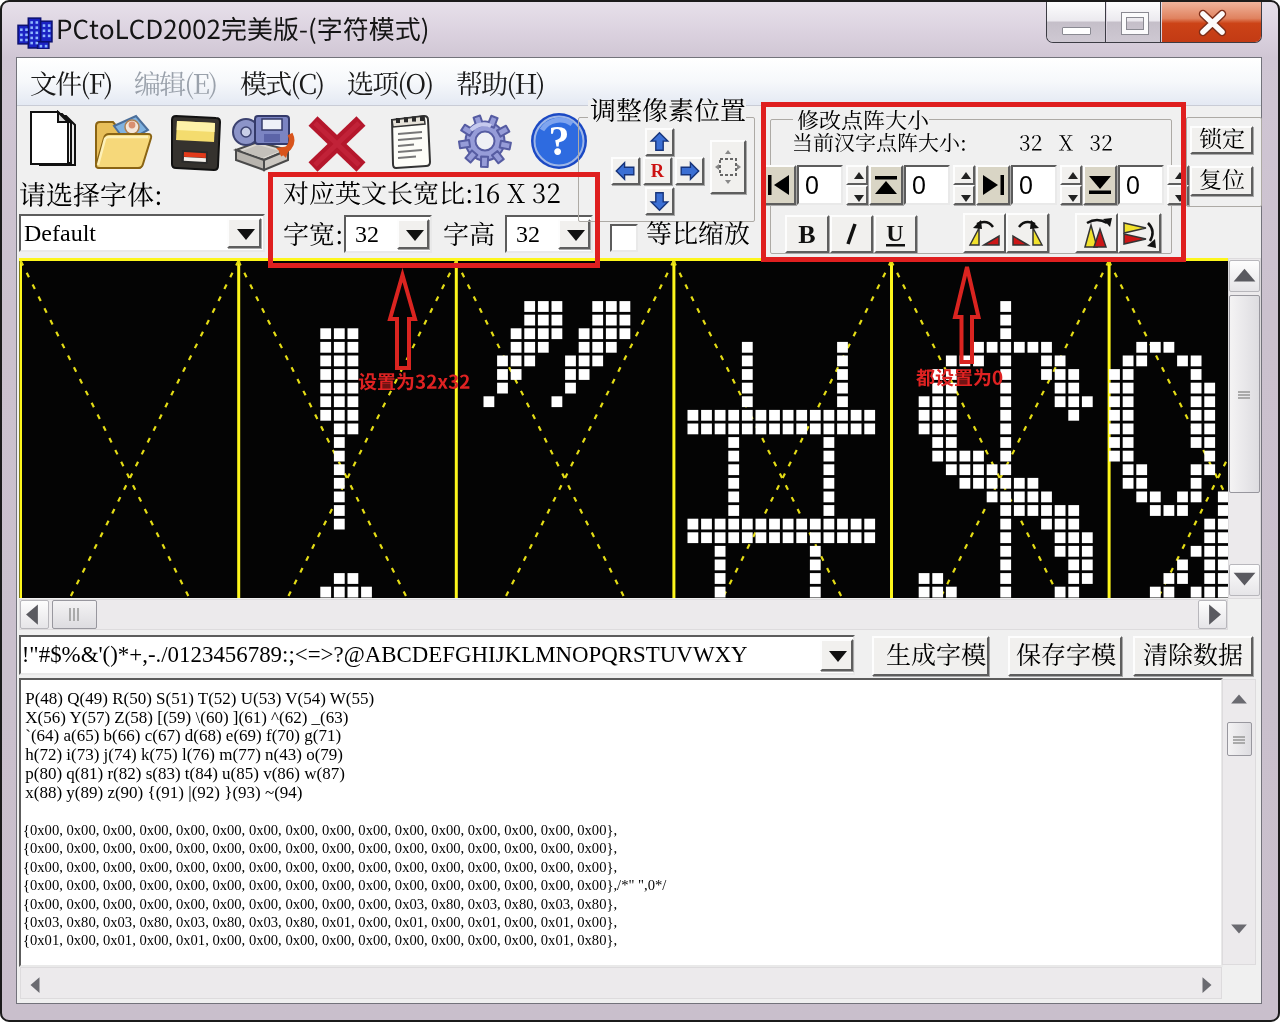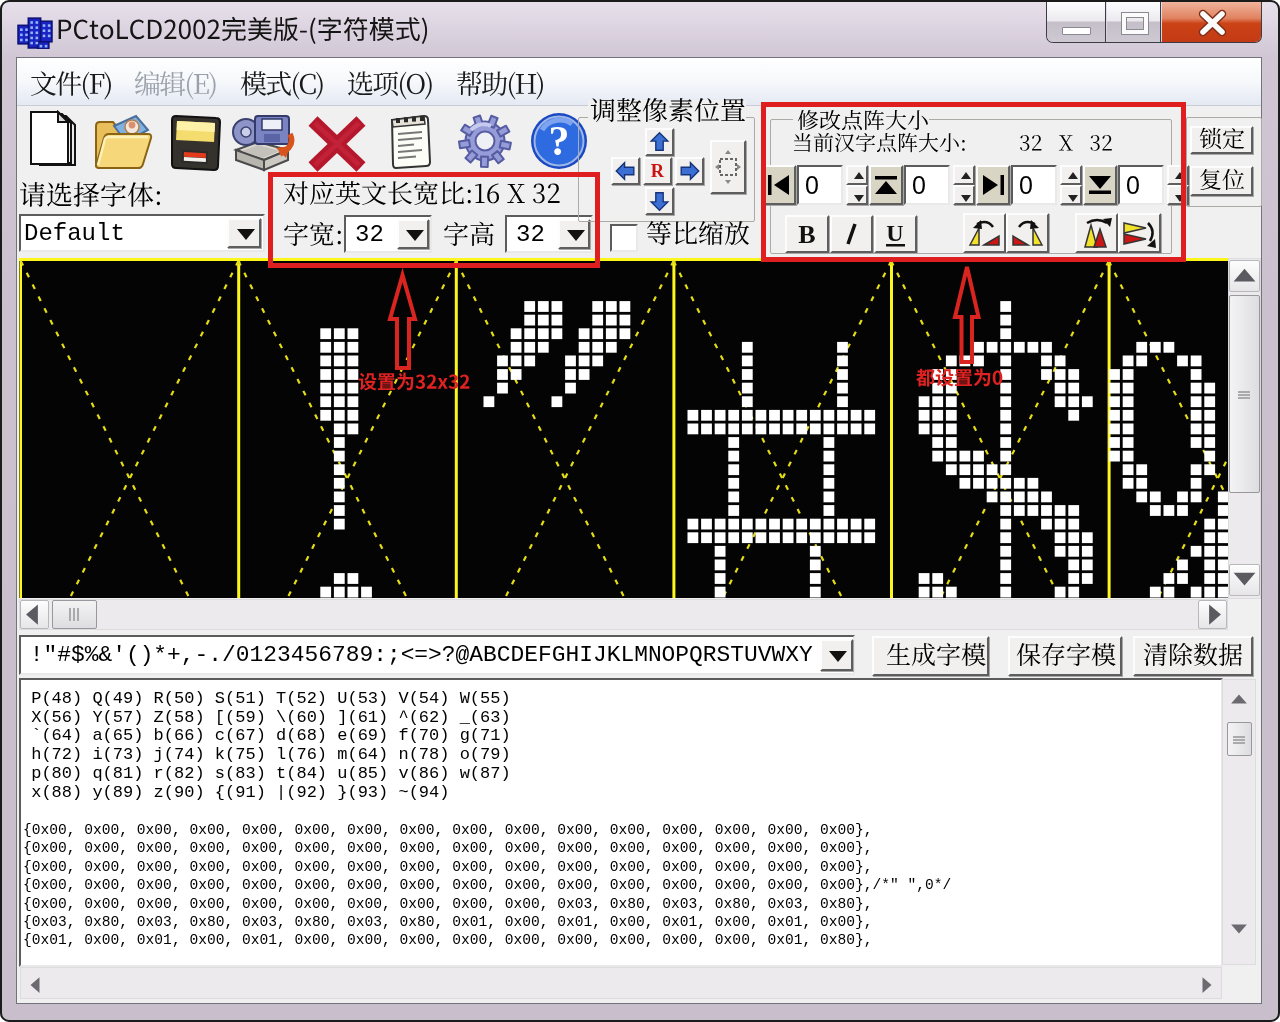--- a/index.html
+++ b/index.html
@@ -11,21 +11,21 @@
   background:#f0f0f0;border:1px solid #73737b}
 #menubar{position:absolute;left:17px;top:58px;width:1244px;height:48px;
   background:linear-gradient(180deg,#ffffff 0%,#f6f8fb 50%,#e4e9f3 100%);
   border-bottom:1px solid #c9ccd6}
 .btn{position:absolute;background:#f1f0ee;
   border:2px solid;border-color:#fdfdfd #5e5e5e #5e5e5e #fdfdfd;
   box-shadow:1px 1px 0 #a8a8a8}
 .sunken{position:absolute;background:#fff;border:2px solid;border-color:#5c5c5c #e9e9e9 #e9e9e9 #5c5c5c}
 .gbox{position:absolute;border:1px solid #adaaa5;border-radius:2px}
 .redbox{position:absolute;border:5px solid #df1f1f;z-index:30}
-.mono{font-family:Liberation Mono, monospace;color:#000}
+.mono{font-family:Liberation Serif, serif;color:#000}
 </style></head>
 <body>
 <div id="win"></div>
 <div id="client"></div>
 <div id="menubar"></div>
 <svg style="position:absolute;left:17px;top:14px" width="36" height="35" viewBox="0 0 35 34">
     <rect x="1" y="11" width="12" height="18" fill="#1b23c4" stroke="#0d1170" stroke-width="1.5"></rect>
     <rect x="11" y="4" width="12" height="29" fill="#1b23c4" stroke="#0d1170" stroke-width="1.5"></rect>
     <rect x="23" y="7" width="11" height="20" fill="#1b23c4" stroke="#0d1170" stroke-width="1.5"></rect>
     <rect x="20" y="27" width="11" height="7" fill="#1b23c4" stroke="#0d1170" stroke-width="1.5"></rect>
@@ -818,21 +818,21 @@
       <path d="M21.9 -10.3 20.7 -8.8H16.4V-12.3H19.9V-11.2H20.1C20.7 -11.2 21.5 -11.5 21.5 -11.7V-18.3C22 -18.4 22.4 -18.6 22.6 -18.8L20.6 -20.4L19.6 -19.4H11.5L9.8 -20.2V-10.8H10C10.7 -10.8 11.4 -11.2 11.4 -11.4V-12.3H14.7V-8.8H7L7.2 -8.1H13.8C12.4 -4.9 9.8 -1.9 6.7 0.2L6.9 0.6C10.2 -1.1 12.9 -3.4 14.7 -6.2V2H15C15.8 2 16.4 1.6 16.4 1.5V-7.5C17.9 -4.1 20.3 -1.4 22.9 0.2C23.1 -0.6 23.7 -1 24.3 -1.1L24.4 -1.4C21.6 -2.6 18.4 -5.2 16.6 -8.1H23.4C23.8 -8.1 24 -8.2 24.1 -8.5C23.2 -9.3 21.9 -10.3 21.9 -10.3ZM19.9 -18.7V-13.1H11.4V-18.7ZM6.5 -14 5.6 -14.4C6.4 -16 7.2 -17.8 7.9 -19.6C8.4 -19.6 8.7 -19.8 8.8 -20.1L6.2 -21C5 -16.2 2.8 -11.4 0.7 -8.4L1.1 -8.2C2.1 -9.2 3.2 -10.5 4.1 -11.9V2H4.4C5 2 5.7 1.6 5.7 1.4V-13.6C6.2 -13.7 6.4 -13.8 6.5 -14Z M46.2 -18.5 45 -16.9H35.5C35.9 -17.9 36.2 -18.9 36.6 -19.8C37.2 -19.7 37.5 -19.9 37.6 -20.2L35 -21C34.6 -19.7 34.2 -18.3 33.6 -16.9H26.8L27 -16.2H33.3C31.7 -12.5 29.3 -8.8 26.1 -6.1L26.4 -5.8C27.9 -6.9 29.3 -8.1 30.6 -9.4V1.9H30.8C31.6 1.9 32.1 1.3 32.2 1.1V-10.6C32.6 -10.6 32.9 -10.8 32.9 -11L32.1 -11.3C33.3 -12.9 34.3 -14.6 35.1 -16.2H47.9C48.2 -16.2 48.5 -16.3 48.5 -16.6C47.7 -17.4 46.2 -18.5 46.2 -18.5ZM46.2 -8.5 45 -7.1H41.6V-8.7C42.2 -8.7 42.4 -8.9 42.5 -9.3L41.9 -9.3C43.4 -10.2 45.1 -11.3 46 -12.2C46.6 -12.2 46.9 -12.2 47.1 -12.4L45.2 -14.2L44.2 -13.2H35L35.2 -12.4H43.9C43.1 -11.4 42 -10.3 41.1 -9.4L40 -9.6V-7.1H33.5L33.8 -6.3H40V-0.5C40 -0.2 39.8 -0 39.4 -0C38.9 -0 36.1 -0.2 36.1 -0.2V0.2C37.3 0.3 38 0.5 38.4 0.8C38.7 1.1 38.9 1.5 38.9 2C41.3 1.7 41.6 0.9 41.6 -0.4V-6.3H47.7C48 -6.3 48.3 -6.4 48.4 -6.7C47.5 -7.5 46.2 -8.5 46.2 -8.5Z M60.9 -21 60.7 -20.8C61.6 -20 62.5 -18.7 62.6 -17.5C64.3 -16.2 65.9 -19.9 60.9 -21ZM54.2 -18.3 53.8 -18.3C53.9 -16.7 53 -15.2 52 -14.7C51.4 -14.4 51 -13.9 51.3 -13.3C51.6 -12.6 52.5 -12.6 53.2 -13.1C53.9 -13.6 54.6 -14.7 54.6 -16.3H70.9C70.6 -15.3 70 -14.2 69.7 -13.4L70 -13.2C71 -13.9 72.3 -15.1 73 -16C73.5 -16 73.8 -16.1 74 -16.2L72 -18.1L70.9 -17H54.5C54.5 -17.4 54.4 -17.9 54.2 -18.3ZM71.6 -8.7 70.3 -7.2H63.3V-9.3C63.9 -9.4 64.1 -9.6 64.2 -10C65.8 -10.7 67.5 -11.7 68.7 -12.5C69.2 -12.5 69.5 -12.6 69.7 -12.7L67.7 -14.5L66.6 -13.4H55.4L55.6 -12.7H66.2C65.5 -11.8 64.4 -10.8 63.4 -10.1L61.6 -10.3V-7.2H51.2L51.4 -6.4H61.6V-0.6C61.6 -0.2 61.5 -0 61 -0C60.4 -0 57.4 -0.2 57.4 -0.2V0.2C58.6 0.3 59.4 0.5 59.8 0.8C60.2 1.1 60.4 1.5 60.5 2C63 1.7 63.3 0.9 63.3 -0.5V-6.4H73.2C73.5 -6.4 73.8 -6.5 73.8 -6.8C73 -7.6 71.6 -8.7 71.6 -8.7Z M79.8 -20.9V-15.2H76L76.2 -14.5H79.5C78.8 -10.7 77.7 -6.9 75.7 -4L76 -3.6C77.6 -5.4 78.9 -7.4 79.8 -9.6V1.9H80.1C80.7 1.9 81.4 1.6 81.4 1.3V-11.2C82.1 -10.2 83 -8.8 83.3 -7.7C84.7 -6.6 86 -9.5 81.4 -11.7V-14.5H84.6C84.9 -14.5 85.2 -14.6 85.2 -14.9C84.5 -15.6 83.2 -16.7 83.2 -16.7L82.2 -15.2H81.4V-20C82 -20.1 82.2 -20.3 82.3 -20.7ZM85.5 -14.7V-6.3H85.8C86.5 -6.3 87.1 -6.7 87.1 -6.9V-7.7H90.1C90 -6.7 90 -5.8 89.8 -4.9H83.2L83.4 -4.2H89.6C88.9 -1.9 87.1 -0 82.2 1.6L82.4 2C88.6 0.6 90.7 -1.5 91.4 -4.2H91.7C92.3 -1.9 93.8 0.6 98 1.9C98.1 0.9 98.6 0.6 99.5 0.4L99.6 0.1C95 -0.8 93 -2.4 92.2 -4.2H98.3C98.7 -4.2 98.9 -4.3 99 -4.5C98.2 -5.3 96.9 -6.4 96.9 -6.4L95.8 -4.9H91.6C91.8 -5.8 91.8 -6.7 91.9 -7.7H95.2V-6.7H95.5C96 -6.7 96.8 -7.1 96.8 -7.2V-13.7C97.3 -13.8 97.7 -14 97.8 -14.2L95.8 -15.7L95 -14.7H87.3L85.5 -15.5ZM92.9 -20.8V-18.2H89.4V-19.9C90 -20 90.3 -20.2 90.3 -20.6L87.9 -20.8V-18.2H84L84.2 -17.4H87.9V-15.4H88.2C88.8 -15.4 89.4 -15.7 89.4 -15.9V-17.4H92.9V-15.4H93.2C93.8 -15.4 94.5 -15.8 94.5 -15.9V-17.4H98.3C98.6 -17.4 98.9 -17.6 98.9 -17.8C98.2 -18.6 97 -19.5 97 -19.5L95.9 -18.2H94.5V-19.9C95.1 -20 95.3 -20.2 95.4 -20.6ZM87.1 -10.8H95.2V-8.5H87.1ZM87.1 -11.6V-14H95.2V-11.6Z" fill="#000"></path>
     </svg></div>
 <div class="btn" style="left:1133px;top:636px;width:120px;height:40px"></div>
 <div style="position:absolute;left:1143px;top:642px"><svg width="100.0" height="29.5" viewBox="0 -22.00 100.00 29.50">
       <path d="M2.8 -20.7 2.6 -20.4C3.7 -19.7 5 -18.3 5.4 -17.2C7.3 -16.1 8.2 -19.9 2.8 -20.7ZM1 -15 0.8 -14.7C1.9 -14.1 3.2 -12.8 3.6 -11.7C5.4 -10.7 6.3 -14.3 1 -15ZM2.6 -5.1C2.3 -5.1 1.5 -5.1 1.5 -5.1V-4.5C2 -4.5 2.4 -4.4 2.7 -4.2C3.2 -3.8 3.4 -1.9 3 0.7C3.1 1.5 3.4 1.9 3.8 1.9C4.7 1.9 5.2 1.3 5.2 0.2C5.3 -1.8 4.6 -3 4.6 -4.1C4.5 -4.7 4.7 -5.5 4.9 -6.2C5.2 -7.4 7.2 -13.1 8.2 -16.1L7.7 -16.2C3.6 -6.5 3.6 -6.5 3.2 -5.6C2.9 -5.1 2.8 -5.1 2.6 -5.1ZM14.6 -20.8V-18.3H8.6L8.8 -17.5H14.6V-15.5H9.2L9.3 -14.8H14.6V-12.6H7.8L8 -11.8H23.2C23.5 -11.8 23.8 -12 23.8 -12.2C23 -13 21.8 -14 21.8 -14L20.6 -12.6H16.2V-14.8H22.1C22.4 -14.8 22.6 -14.9 22.7 -15.2C21.9 -15.9 20.7 -16.9 20.7 -16.9L19.6 -15.5H16.2V-17.5H22.6C22.9 -17.5 23.2 -17.7 23.2 -17.9C22.5 -18.7 21.2 -19.6 21.2 -19.6L20.1 -18.3H16.2V-19.8C16.8 -19.9 17.1 -20.2 17.1 -20.5ZM19.7 -6.2V-3.8H11.6V-6.2ZM19.7 -6.9H11.6V-9.2H19.7ZM10.1 -9.9V2H10.3C11 2 11.6 1.6 11.6 1.4V-3.1H19.7V-0.5C19.7 -0.2 19.5 0 19 0C18.5 0 15.6 -0.2 15.6 -0.2V0.2C16.9 0.4 17.6 0.6 17.9 0.8C18.3 1.1 18.5 1.5 18.6 2C21 1.7 21.2 0.9 21.2 -0.3V-8.8C21.8 -8.9 22.2 -9.1 22.3 -9.3L20.2 -10.9L19.4 -9.9H11.8L10.1 -10.6Z M43.8 -6.5 43.5 -6.3C44.8 -4.7 46.6 -2.1 47.1 -0.3C49 1.1 50.2 -2.9 43.8 -6.5ZM36.5 -6.6C35.8 -4.4 34.1 -1.8 32.2 -0.1L32.5 0.3C34.8 -1.1 37 -3.4 37.9 -5.3C38.4 -5.3 38.7 -5.4 38.8 -5.6ZM41.4 -19.7C42.6 -16.6 45.2 -14.1 48 -12.4C48.1 -13.1 48.7 -13.7 49.4 -13.9L49.4 -14.2C46.3 -15.4 43.3 -17.4 41.8 -19.9C42.3 -20 42.6 -20.1 42.7 -20.4L39.9 -21C39 -18 35.6 -14 32.5 -12L32.7 -11.7C36.2 -13.4 39.7 -16.5 41.4 -19.7ZM34 -9 34.2 -8.3H40.2V-0.6C40.2 -0.2 40.1 -0.1 39.7 -0.1C39.2 -0.1 37.1 -0.2 37.1 -0.2V0.1C38.1 0.3 38.6 0.5 39 0.8C39.2 1 39.4 1.5 39.4 1.9C41.5 1.7 41.8 0.8 41.8 -0.5V-8.3H48C48.3 -8.3 48.5 -8.4 48.6 -8.7C47.8 -9.4 46.5 -10.5 46.5 -10.5L45.4 -9H41.8V-12.4H45.8C46 -12.4 46.3 -12.5 46.4 -12.8C45.7 -13.5 44.5 -14.3 44.5 -14.3L43.5 -13.1H36L36.1 -12.4H40.2V-9ZM27.1 -19.5V2H27.3C28.1 2 28.6 1.5 28.6 1.4V-18.7H31.9C31.4 -16.8 30.4 -13.9 29.8 -12.3C31.4 -10.4 32 -8.5 32 -6.7C32 -5.8 31.7 -5.2 31.3 -5C31.1 -4.9 30.9 -4.8 30.7 -4.8C30.4 -4.8 29.5 -4.8 29 -4.8V-4.4C29.5 -4.4 30 -4.2 30.2 -4C30.4 -3.8 30.5 -3.3 30.5 -2.7C32.9 -2.8 33.7 -4 33.6 -6.3C33.6 -8.2 32.8 -10.4 30.4 -12.4C31.4 -13.9 33 -16.7 33.8 -18.3C34.4 -18.3 34.7 -18.4 34.9 -18.6L33 -20.5L31.9 -19.5H28.9L27.1 -20.3Z M62.6 -19.3 60.5 -20.2C60 -18.8 59.4 -17.3 58.9 -16.4L59.3 -16.2C60.1 -16.9 61 -17.9 61.8 -18.9C62.2 -18.9 62.5 -19.1 62.6 -19.3ZM52.5 -19.9 52.2 -19.8C52.9 -18.9 53.7 -17.6 53.9 -16.5C55.2 -15.4 56.6 -18.3 52.5 -19.9ZM57.2 -8.7C58 -8.6 58.2 -8.8 58.3 -9.1L56 -9.9C55.7 -9.3 55.3 -8.4 54.8 -7.4H51L51.3 -6.6H54.4C53.7 -5.4 53 -4.2 52.5 -3.5C54 -3.2 55.8 -2.6 57.4 -1.8C55.9 -0.4 53.9 0.7 51.3 1.5L51.5 1.9C54.5 1.3 56.8 0.2 58.5 -1.2C59.3 -0.8 60 -0.3 60.4 0.3C61.7 0.7 62.2 -1 59.6 -2.4C60.6 -3.5 61.3 -4.9 61.9 -6.5C62.4 -6.5 62.6 -6.6 62.9 -6.8L61.2 -8.3L60.2 -7.4H56.5ZM60.2 -6.6C59.8 -5.2 59.2 -4 58.4 -2.9C57.3 -3.2 56 -3.6 54.3 -3.8C54.9 -4.6 55.5 -5.7 56.1 -6.6ZM68.3 -20.3 65.6 -20.9C65 -16.4 63.8 -11.9 62.2 -8.9L62.6 -8.7C63.5 -9.7 64.2 -10.9 64.8 -12.2C65.3 -9.3 66 -6.8 67.2 -4.5C65.7 -2.1 63.5 -0.1 60.3 1.6L60.5 1.9C63.8 0.6 66.2 -1.1 67.9 -3.1C69.1 -1.1 70.6 0.6 72.7 2C73 1.2 73.5 0.9 74.2 0.8L74.3 0.5C72 -0.7 70.2 -2.3 68.8 -4.3C70.7 -7.1 71.5 -10.5 72 -14.6H73.7C74 -14.6 74.3 -14.7 74.3 -15C73.5 -15.7 72.2 -16.8 72.2 -16.8L71 -15.3H66.1C66.6 -16.7 67 -18.2 67.4 -19.7C67.9 -19.8 68.2 -20 68.3 -20.3ZM65.8 -14.6H70.2C69.8 -11.2 69.2 -8.2 67.9 -5.7C66.7 -7.9 65.8 -10.4 65.2 -13.1ZM61.9 -17.1 60.8 -15.8H57.9V-20C58.5 -20.1 58.8 -20.4 58.8 -20.7L56.4 -21V-15.8L51.2 -15.8L51.4 -15H55.6C54.5 -13 52.9 -11.1 50.9 -9.7L51.1 -9.3C53.2 -10.4 55 -11.7 56.4 -13.3V-9.8H56.7C57.2 -9.8 57.9 -10.1 57.9 -10.4V-14.1C59.1 -13.1 60.5 -11.7 60.9 -10.6C62.6 -9.6 63.5 -12.9 57.9 -14.6V-15H63.1C63.5 -15 63.8 -15.2 63.8 -15.4C63.1 -16.2 61.9 -17.1 61.9 -17.1Z M86.5 -18.5H96.2V-14.9H86.5ZM87 -5.9V1.9H87.2C87.8 1.9 88.5 1.6 88.5 1.4V0.3H96V1.8H96.2C96.8 1.8 97.6 1.4 97.6 1.3V-4.9C98.1 -5 98.5 -5.2 98.7 -5.4L96.7 -7L95.8 -5.9H92.9V-9.8H98.4C98.7 -9.8 99 -9.9 99 -10.2C98.2 -10.9 96.9 -12 96.9 -12L95.8 -10.5H92.9V-13C93.5 -13.1 93.7 -13.3 93.8 -13.6L91.3 -13.9V-10.5H86.5C86.5 -11.5 86.5 -12.4 86.5 -13.3V-14.2H96.2V-13.3H96.5C97 -13.3 97.8 -13.7 97.8 -13.8V-18.4C98.2 -18.4 98.5 -18.6 98.7 -18.8L96.8 -20.2L96 -19.2H86.8L85 -20.1V-13.3C85 -8.4 84.7 -3.1 82.1 1.2L82.5 1.5C85.3 -1.8 86.2 -6 86.4 -9.8H91.3V-5.9H88.6L87 -6.7ZM88.5 -0.5V-5.2H96V-0.5ZM75.6 -7.9 76.5 -5.8C76.8 -5.9 77 -6.1 77 -6.5L79.5 -7.7V-0.6C79.5 -0.2 79.4 -0.1 79 -0.1C78.5 -0.1 76.4 -0.2 76.4 -0.2V0.2C77.3 0.3 77.9 0.5 78.2 0.7C78.5 1 78.7 1.5 78.7 2C80.9 1.7 81.1 0.9 81.1 -0.5V-8.5L84.5 -10.4L84.4 -10.7L81.1 -9.6V-14.5H83.9C84.2 -14.5 84.4 -14.6 84.5 -14.9C83.8 -15.7 82.7 -16.7 82.7 -16.7L81.7 -15.2H81.1V-20C81.7 -20.1 82 -20.3 82 -20.7L79.5 -21V-15.2H76L76.2 -14.5H79.5V-9.1C77.8 -8.5 76.4 -8.1 75.6 -7.9Z" fill="#000"></path>
     </svg></div>
 <div class="sunken" style="left:19px;top:678px;width:1204px;height:289px;background:#fff"></div>
 <pre class="mono" style="position:absolute;left:21px;top:690px;font-size:17px;line-height:18.7px"> P(48) Q(49) R(50) S(51) T(52) U(53) V(54) W(55)
  X(56) Y(57) Z(58) [(59) \(60) ](61) ^(62) _(63)
  `(64) a(65) b(66) c(67) d(68) e(69) f(70) g(71)
- h(72) i(73) j(74) k(75) l(76) m(64) n(78) o(79)
+ h(72) i(73) j(74) k(75) l(76) m(77) n(43) o(79)
  p(80) q(81) r(82) s(83) t(84) u(85) v(86) w(87)
  x(88) y(89) z(90) {(91) |(92) }(93) ~(94)</pre>
 <pre class="mono" style="position:absolute;left:23px;top:821px;font-size:14.6px;line-height:18.4px">{0x00, 0x00, 0x00, 0x00, 0x00, 0x00, 0x00, 0x00, 0x00, 0x00, 0x00, 0x00, 0x00, 0x00, 0x00, 0x00},
 {0x00, 0x00, 0x00, 0x00, 0x00, 0x00, 0x00, 0x00, 0x00, 0x00, 0x00, 0x00, 0x00, 0x00, 0x00, 0x00},
 {0x00, 0x00, 0x00, 0x00, 0x00, 0x00, 0x00, 0x00, 0x00, 0x00, 0x00, 0x00, 0x00, 0x00, 0x00, 0x00},
 {0x00, 0x00, 0x00, 0x00, 0x00, 0x00, 0x00, 0x00, 0x00, 0x00, 0x00, 0x00, 0x00, 0x00, 0x00, 0x00},/*" ",0*/
 {0x00, 0x00, 0x00, 0x00, 0x00, 0x00, 0x00, 0x00, 0x00, 0x00, 0x03, 0x80, 0x03, 0x80, 0x03, 0x80},
 {0x03, 0x80, 0x03, 0x80, 0x03, 0x80, 0x03, 0x80, 0x01, 0x00, 0x01, 0x00, 0x01, 0x00, 0x01, 0x00},
 {0x01, 0x00, 0x01, 0x00, 0x01, 0x00, 0x00, 0x00, 0x00, 0x00, 0x00, 0x00, 0x00, 0x00, 0x01, 0x80},</pre>
 <div style="position:absolute;left:1222px;top:679px;width:34px;height:286px;background:#eceaec;border:1px solid #dddbdd"></div>

